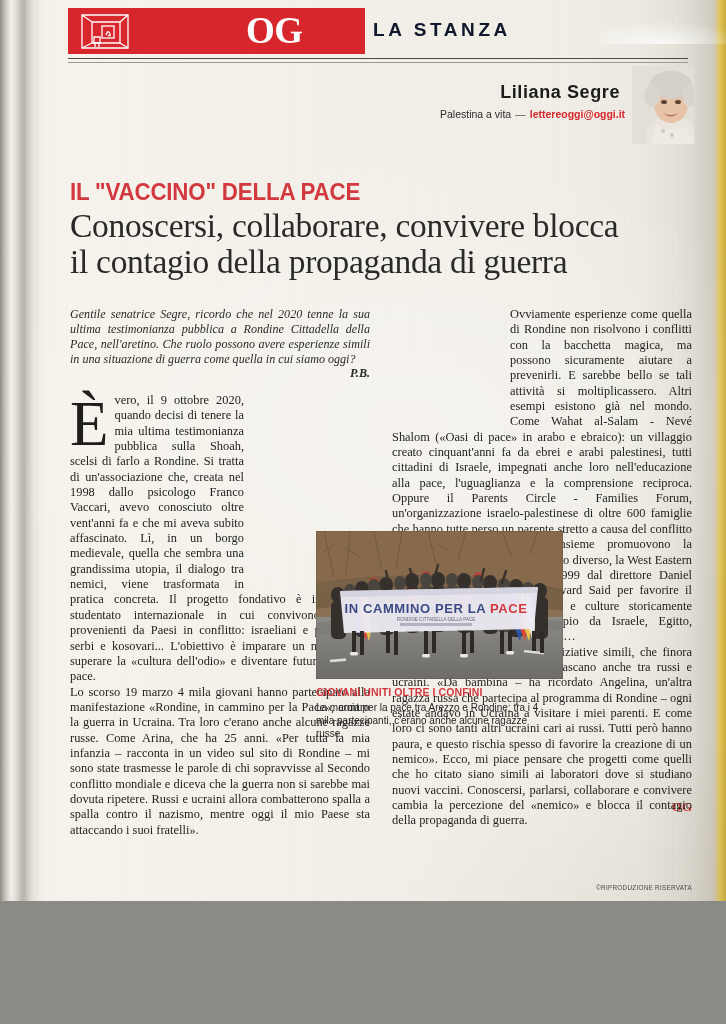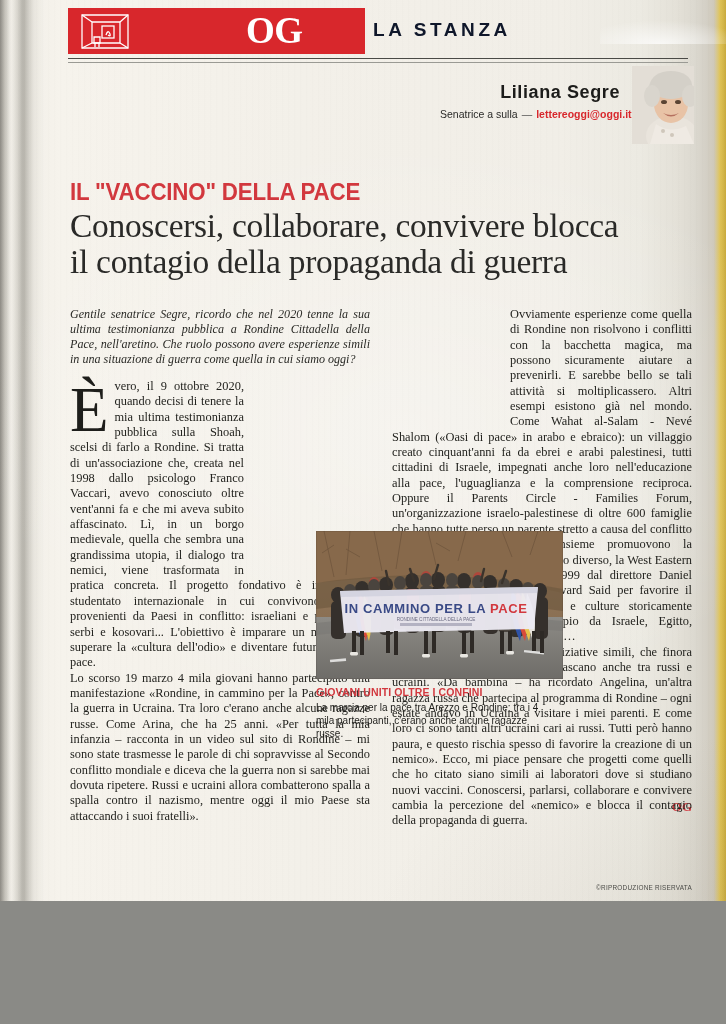--- a/index.html
+++ b/index.html
@@ -343,21 +343,21 @@
       </div>
       <div class="masthead-sub">LA STANZA</div>
       <div class="masthead-rule"></div>
       <div class="masthead-rule2"></div>
     </div>
 
     <div class="byline">
       <div class="byline-text">
         <div class="byline-name">Liliana Segre</div>
         <div class="byline-role">
-          <span>Senatrice a sulla</span><span class="byline-dash">—</span><span class="byline-mail">lettereoggi@oggi.it</span>
+          <span>Palestina a vita</span><span class="byline-dash">—</span><span class="byline-mail">lettereoggi@oggi.it</span>
         </div>
       </div>
       <div class="byline-photo">
         <svg viewBox="0 0 62 78" width="62" height="78">
           <rect width="62" height="78" fill="#e3ded6"></rect>
           <ellipse cx="40" cy="70" rx="26" ry="20" fill="#e9e4dc"></ellipse>
           <ellipse cx="38" cy="24" rx="22" ry="17" fill="#d8d4cc"></ellipse>
           <ellipse cx="39" cy="38" rx="17" ry="19" fill="#e8c3a6"></ellipse>
           <ellipse cx="39" cy="19" rx="21" ry="14" fill="#d4d0c8"></ellipse>
           <ellipse cx="20" cy="30" rx="8" ry="11" fill="#d9d5cd"></ellipse>
@@ -374,20 +374,21 @@
 
     <div class="kicker">IL "VACCINO" DELLA PACE</div>
     <div class="headline">
       <div>Conoscersi, collaborare, convivere blocca</div>
       <div>il contagio della propaganda di guerra</div>
     </div>
 
     <div class="col col-left">
       <p class="intro">
         <span>Gentile senatrice Segre, ricordo che nel 2020 tenne la sua ultima testimonianza pubblica a Rondine Cittadella della Pace, nell'aretino. Che ruolo possono avere esperienze simili in una situazione di guerra come quella in cui siamo oggi?</span>
+        <span class="intro-sig">P.B.</span>
       </p>
       <p class="dropcap-para">
         <span class="wrap-left-photo"></span>
         <span class="dropcap">È</span><span>vero, il 9 ottobre 2020, quando decisi di tenere la mia ultima testimonianza pubblica sulla Shoah, scelsi di farlo a Rondine. Si tratta di un'associazione che, creata nel 1998 dallo psicologo Franco Vaccari, avevo conosciuto oltre vent'anni fa e che mi aveva subito affascinato. Lì, in un borgo medievale, quella che sembra una grandissima utopia, il dialogo tra nemici, viene trasformata in pratica concreta. Il progetto fondativo è infatti uno studentato internazionale in cui convivono giovani provenienti da Paesi in conflitto: israeliani e palestinesi, serbi e kosovari... L'obiettivo è imparare un metodo per superare la «cultura dell'odio» e diventare futuri leader di pace.</span>
       </p>
       <p class="p">Lo scorso 19 marzo 4 mila giovani hanno partecipato alla manifestazione «Rondine, in cammino per la Pace», contro la guerra in Ucraina. Tra loro c'erano anche alcune ragazze russe. Come Arina, che ha 25 anni. «Per tutta la mia infanzia – racconta in un video sul sito di Rondine – mi sono state trasmesse le parole di chi sopravvisse al Secondo conflitto mondiale e diceva che la guerra non si sarebbe mai dovuta ripetere. Russi e ucraini allora combatterono spalla a spalla contro il nazismo, mentre oggi il mio Paese sta attaccando i suoi fratelli».</p>
     </div>
 
     <div class="col col-right">
       <p class="p">

